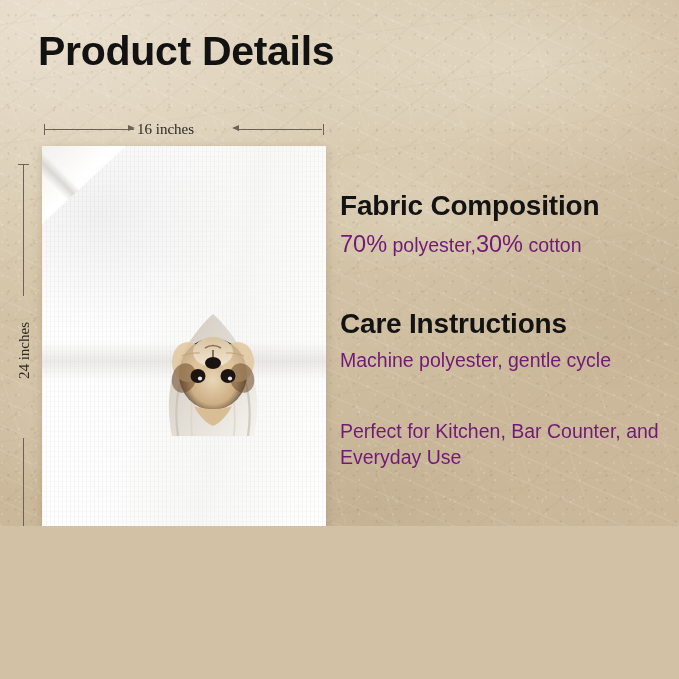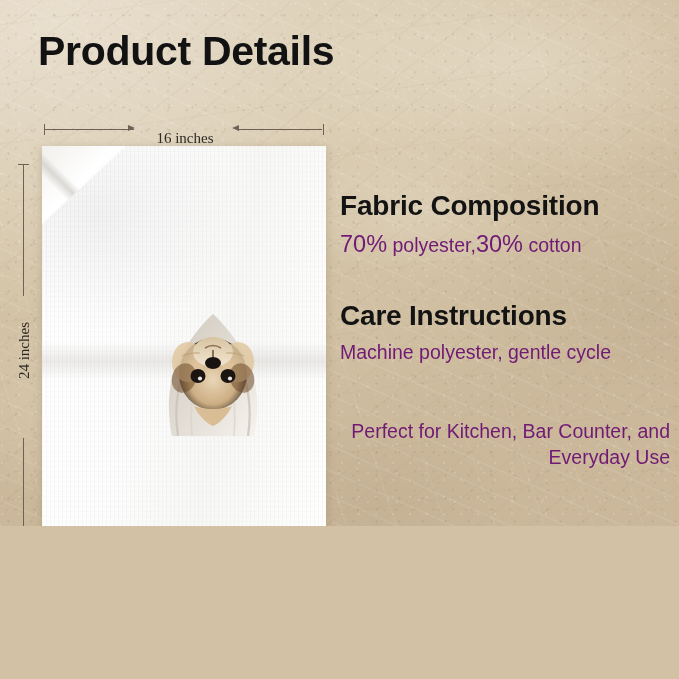--- a/index.html
+++ b/index.html
@@ -64,22 +64,22 @@
   .dim-h .cap-r{left:281px;}
   .dim-h .arrow{
     position:absolute;top:2.5px;left:86px;width:0;height:0;
     border-top:3.5px solid transparent;border-bottom:3.5px solid transparent;
     border-left:7px solid #6d6255;
   }
   .dim-h .arrow-r{
     left:190px;border-left:none;border-right:7px solid #6d6255;
   }
   #dim-h-label{
-    position:absolute;left:95px;top:-1px;width:96px;text-align:center;
-    font-family:"Liberation Serif", serif;font-size:15px;color:#2d2a25;white-space:nowrap;margin-top:9px;
+    position:absolute;left:95px;top:-1px;width:96px;text-align:left;
+    font-family:"Liberation Serif", serif;font-size:15px;color:#2d2a25;white-space:nowrap;
   }
 
   .dim-v{position:absolute;left:16px;top:162px;width:16px;height:412px;}
   .dim-v .seg{position:absolute;left:7px;width:1px;background:#6d6255;}
   .dim-v .seg-t{top:2px;height:132px;}
   .dim-v .seg-b{top:276px;height:133px;}
   .dim-v .cap{position:absolute;left:2px;width:11px;height:1px;background:#6d6255;}
   .dim-v .cap-t{top:2px;}
   .dim-v .cap-b{top:409px;}
   #dim-v-label{
@@ -137,23 +137,23 @@
   .block{position:absolute;left:340px;margin-top:39px;}
   .block h2{
     margin:0;font-size:28px;font-weight:bold;color:#131313;
     letter-spacing:-.2px;white-space:nowrap;line-height:1.1;
   }
   .block p{
     margin:7px 0 0 0;font-size:19.5px;color:#701a75;line-height:1.35;font-weight:400;
   }
   .block p .big{font-size:23.5px;}
   #block-fabric{top:152px;}
-  #block-care{top:262px;}
+  #block-care{top:270px;}
   #block-usage{top:372px;}
-  #block-usage p{max-width:330px;text-align:right;}
+  #block-usage p{max-width:330px;}
 </style>
 </head>
 <body>
 
 <div id="stage">
 
   <div class="bg bg-base"></div>
   <div class="bg bg-veins"></div>
   <div class="bg bg-crack"></div>
   <div class="bg bg-grain"></div>

